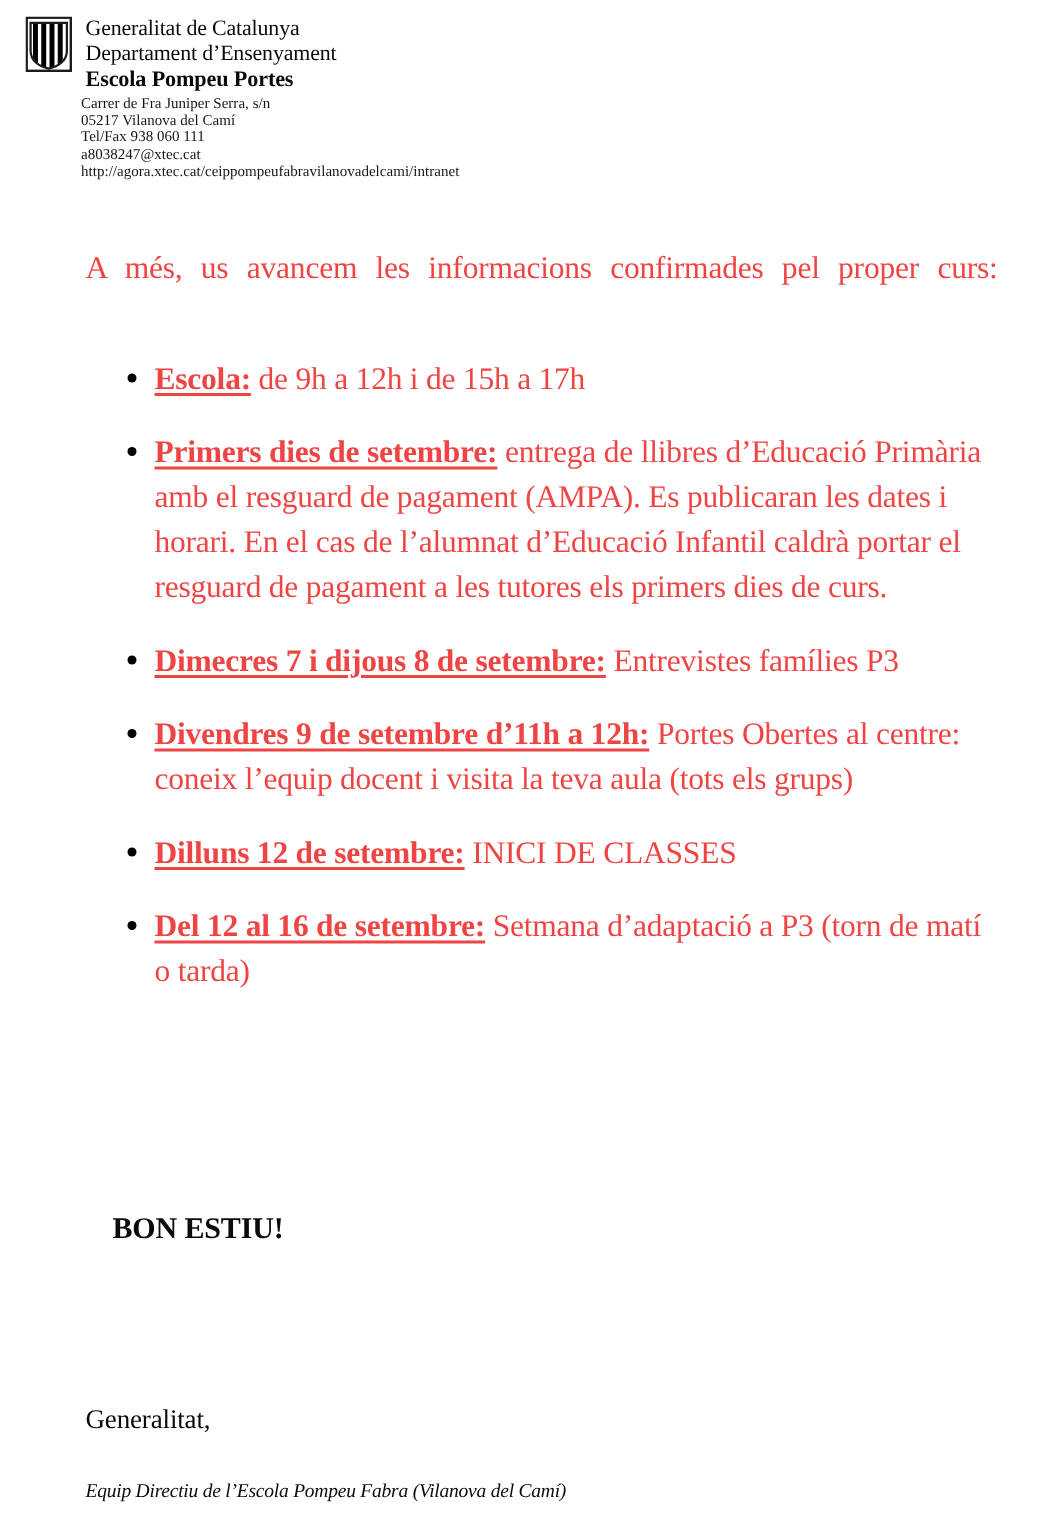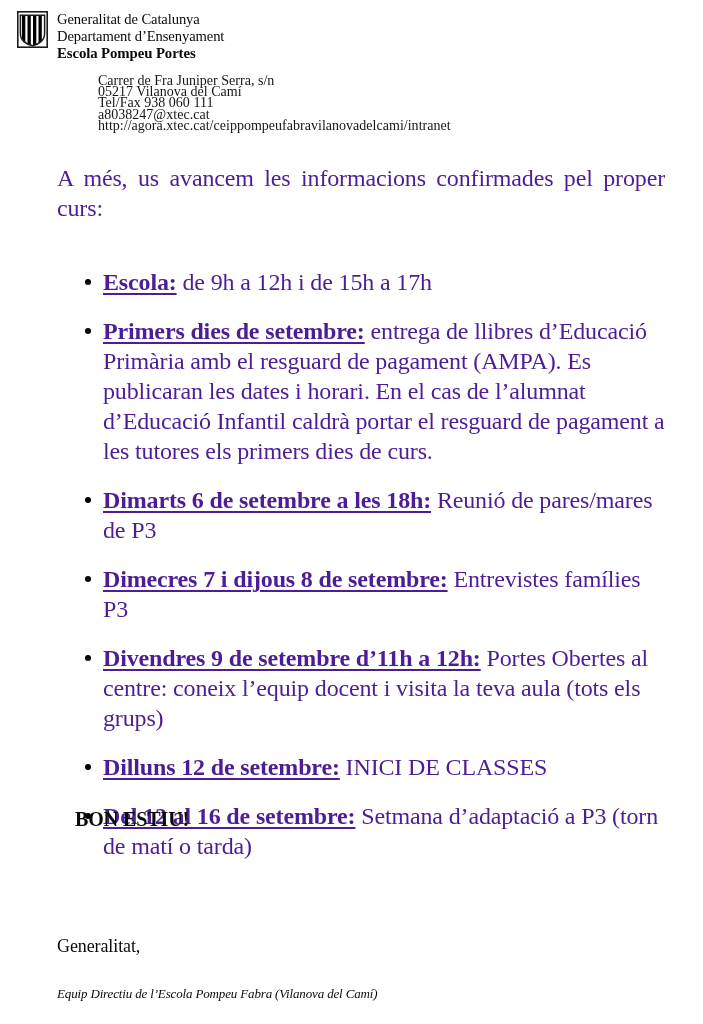--- a/index.html
+++ b/index.html
@@ -62,39 +62,38 @@
     line-height: 18px;
     font-weight: 700;
     letter-spacing: -0.1px;
     white-space: nowrap;
     margin-top: 0px;
   }
 
   .address-block {
     position: absolute;
     left: 54px;
-    top: 75px;
-    font-size: 14px;
+    top: 64px;
+    font-size: 10px;
     line-height: 11.2px;
     color: #151515;
     letter-spacing: 0.02px;
     white-space: nowrap;
-    margin-left: 44px;
   }
   .address-block div { white-space: nowrap; }
 
   
   .body-copy {
     position: absolute;
     left: 57px;
     top: 163px;
     width: 608px;
-    font-size: 24px;
+    font-size: 21px;
     line-height: 30px;
-    color: #4c1d95;
+    color: #ef4444;
   }
 
   .intro {
     text-align: justify;
     text-justify: inter-word;
     margin: 0 0 14px 0;
     letter-spacing: -0.15px;
   }
   
   .intro::after {
@@ -211,24 +210,20 @@
       <li>
         <span class="bullet-dot"></span>
         <span class="lead">Escola:</span><span class="rest"> de 9h a 12h i de 15h a 17h</span>
       </li>
       <li>
         <span class="bullet-dot"></span>
         <span class="lead">Primers dies de setembre:</span><span class="rest"> entrega de llibres d’Educació Primària amb el resguard de pagament (AMPA). Es publicaran les dates i horari. En el cas de l’alumnat d’Educació Infantil caldrà portar el resguard de pagament a les tutores els primers dies de curs.</span>
       </li>
       <li>
         <span class="bullet-dot"></span>
-        <span class="lead">Dimarts 6 de setembre a les 18h:</span><span class="rest"> Reunió de pares/mares de P3</span>
-      </li>
-      <li>
-        <span class="bullet-dot"></span>
         <span class="lead">Dimecres 7 i dijous 8 de setembre:</span><span class="rest"> Entrevistes famílies P3</span>
       </li>
       <li>
         <span class="bullet-dot"></span>
         <span class="lead">Divendres 9 de setembre d’11h a 12h:</span><span class="rest"> Portes Obertes al centre: coneix l’equip docent i visita la teva aula (tots els grups)</span>
       </li>
       <li>
         <span class="bullet-dot"></span>
         <span class="lead">Dilluns 12 de setembre:</span><span class="rest"> INICI DE CLASSES</span>
       </li>

